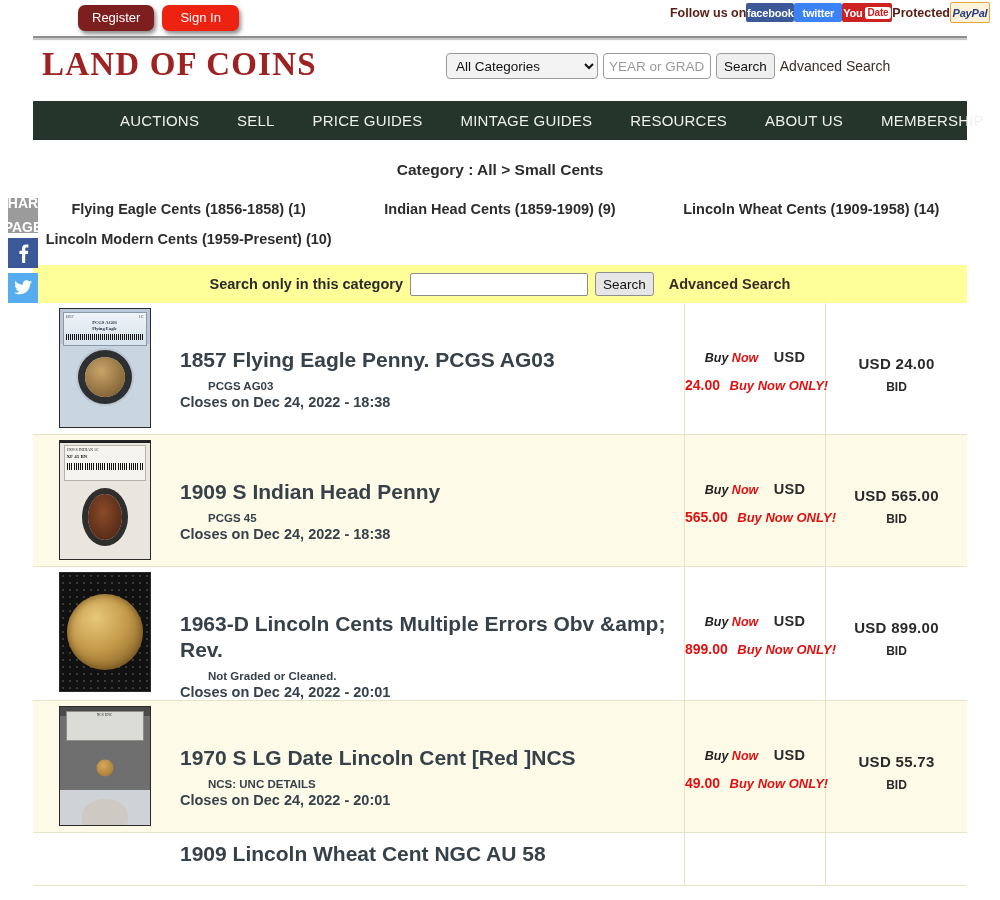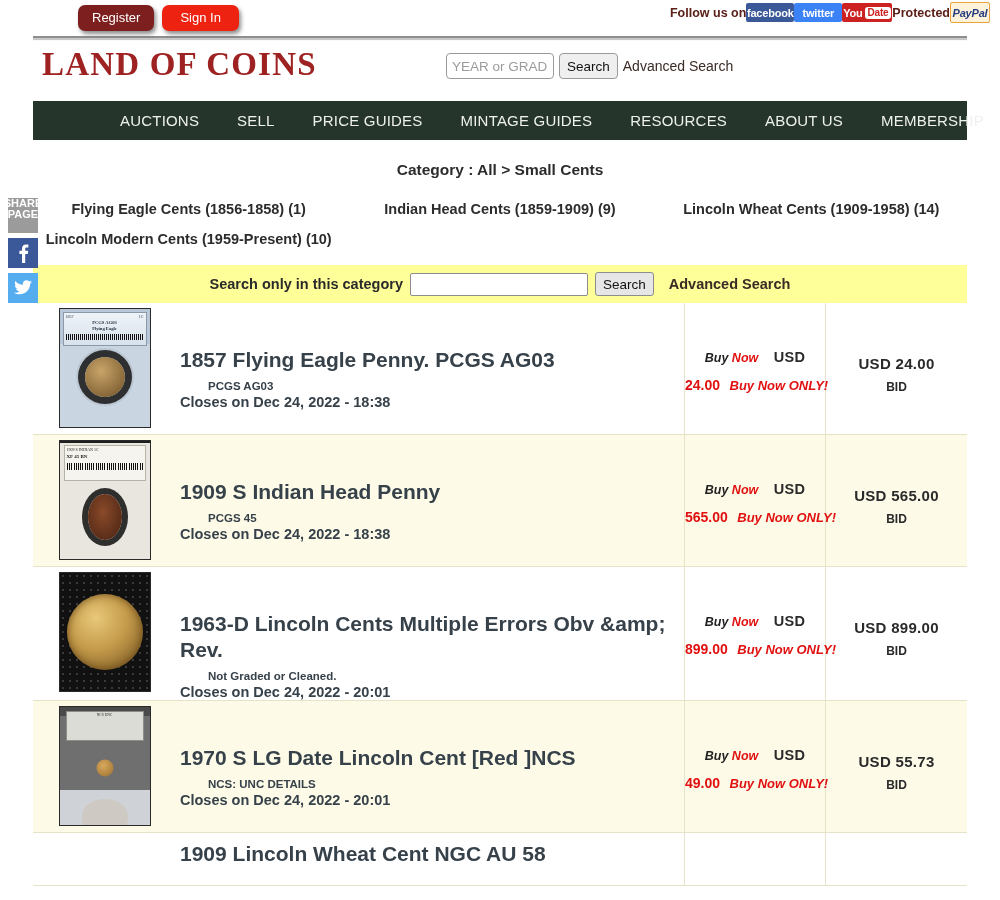--- a/index.html
+++ b/index.html
@@ -130,23 +130,23 @@
   }
 
   
   .share-rail {
     position: absolute; left: 8px; top: 198px;
     width: 30px;
     display: flex; flex-direction: column; gap: 5px;
   }
   .share-box {
     width: 30px; height: 35px; background: #9b9b9b; color: #fff;
-    font-size: 11px; font-weight: bold; line-height: 11px;
+    font-size: 14px; font-weight: bold; line-height: 11px;
     display: flex; flex-direction: column;
-    align-items: center; justify-content: flex-start;
+    align-items: center; justify-content: space-between;
     text-align: center;
   }
   .sq { width: 30px; height: 30px; display:flex; align-items:center; justify-content:center; }
   .sq-fb { background: #3b5998; }
   .sq-tw { background: #55acee; }
 
   
   .cat-title {
     text-align: center;
     margin-top: 21px;
@@ -348,20 +348,23 @@
       </span>
   </div>
 </div>
 
 <div class="hr-3d"></div>
 
 <div class="brandrow">
   <a class="brand">LAND OF COINS</a>
 
   <div class="searchrow">
+    <select class="cat-select">
+      <option>All Categories</option>
+    </select>
     <input class="txt" type="text" placeholder="YEAR or GRADE" style="">
     <button class="btn-search">Search</button>
     <a class="adv-link">Advanced Search</a>
   </div>
 </div>
 
 <nav class="nav">
   <a>AUCTIONS</a>
   <a>SELL</a>
   <a>PRICE GUIDES</a>

